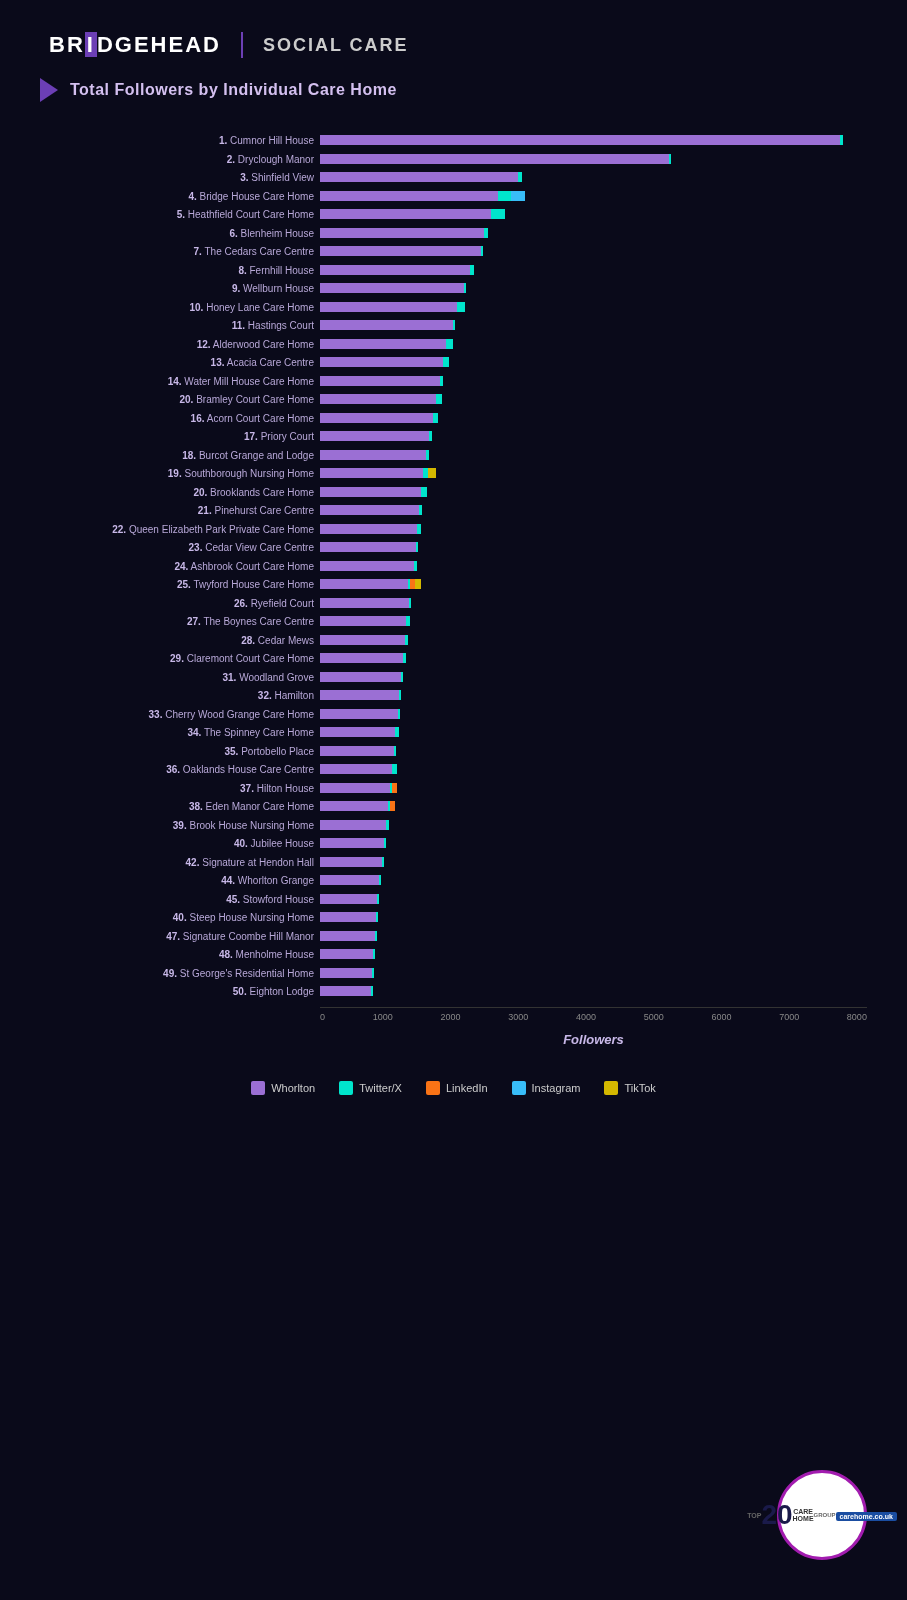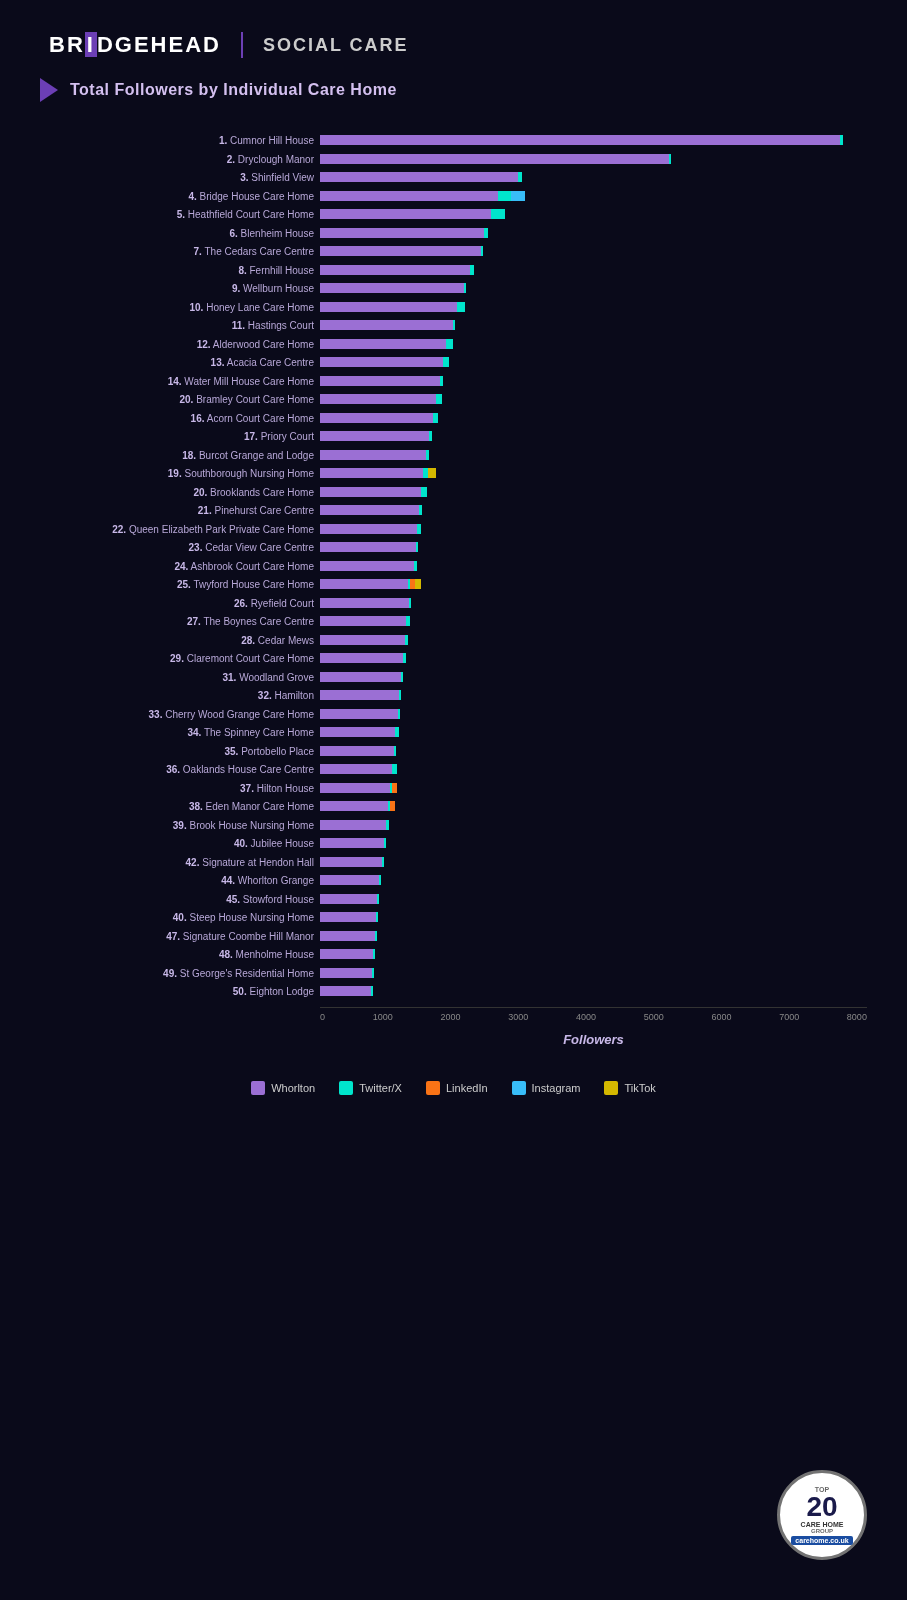--- a/index.html
+++ b/index.html
@@ -160,28 +160,27 @@
 
     .badge {
       position: absolute;
       bottom: 40px;
       right: 40px;
       width: 90px;
       height: 90px;
       border-radius: 50%;
       background: #fff;
       display: flex;
-      flex-direction: column;
       align-items: center;
       justify-content: center;
       color: #1a1a4a;
       font-size: 8px;
       text-align: center;
       font-weight: 700;
-      border: 3px solid #737373;
+      border: 3px solid #a21caf;
     }
 
     .badge .top { font-size: 7px; color: #666; }
     .badge .num { font-size: 28px; font-weight: 900; color: #1a1a4a; line-height: 1; }
     .badge .care { font-size: 7px; color: #333; }
     .badge .group { font-size: 6px; color: #666; }
     .badge .site { font-size: 7px; color: #1a4da1; background: #1a4da1; color: #fff; padding: 1px 4px; border-radius: 2px; margin-top: 2px; }
   </style>
 </head>
 <body>

